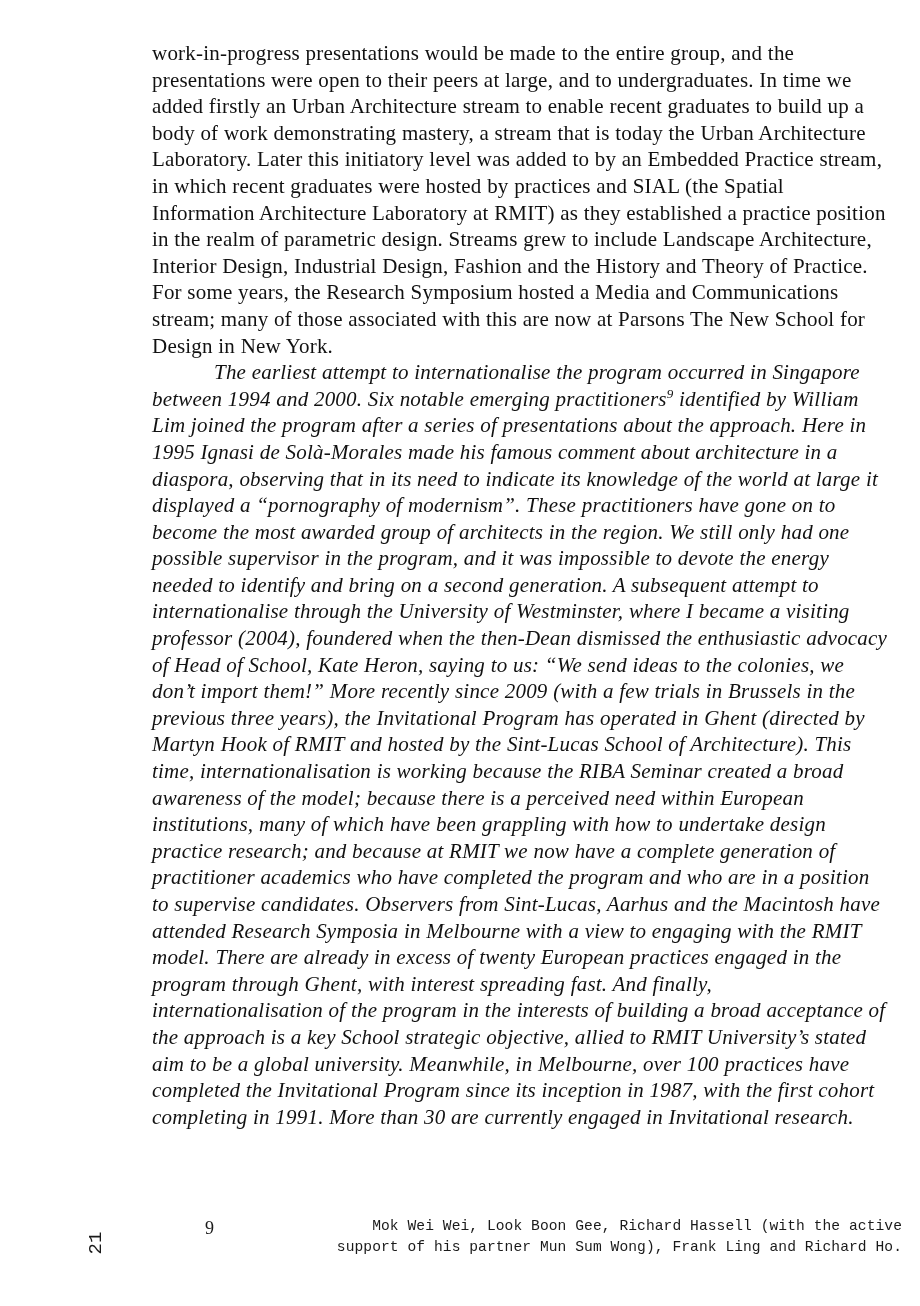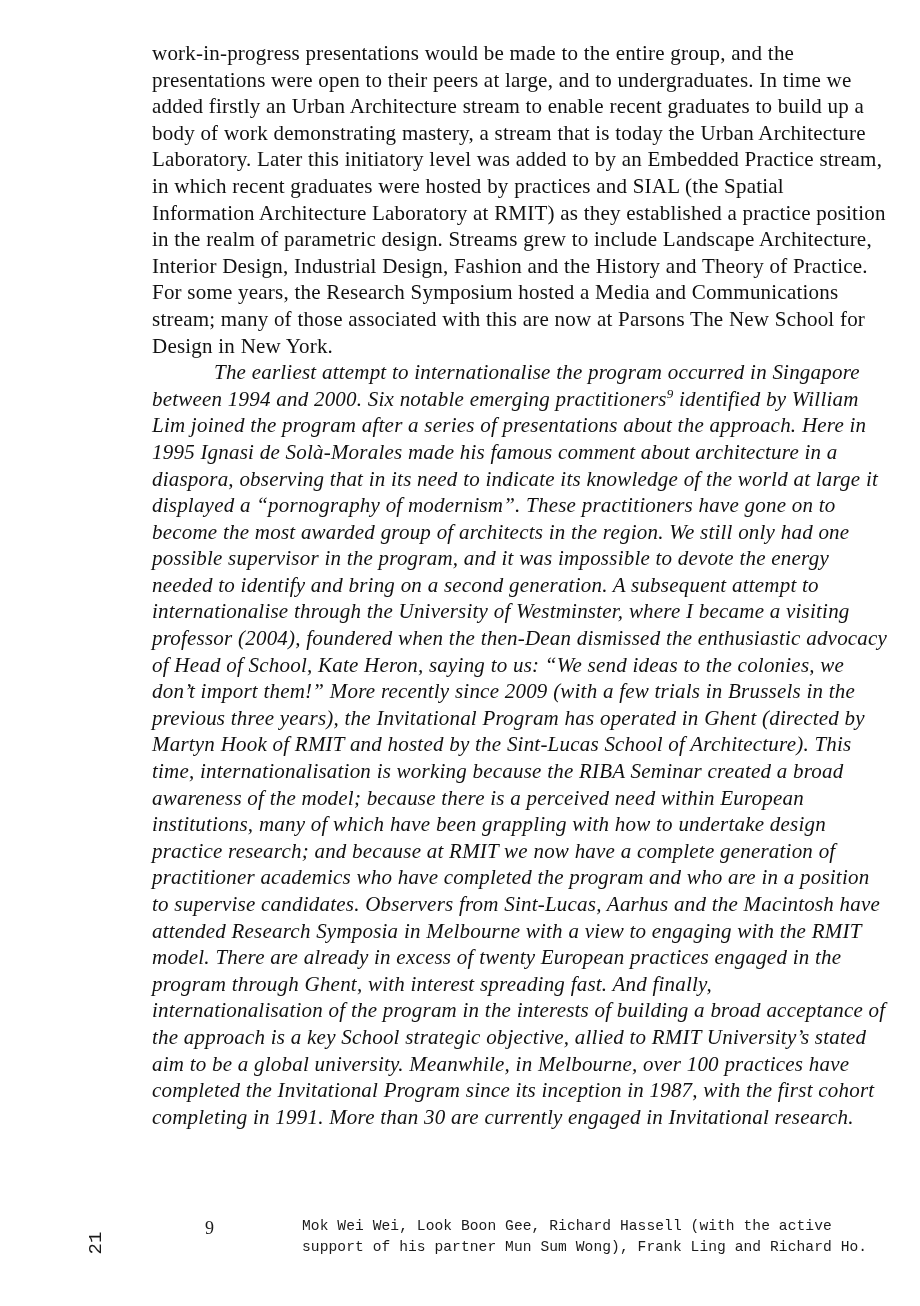--- a/index.html
+++ b/index.html
@@ -90,20 +90,21 @@
     position: absolute;
     left: 97px;
     top: 0;
     width: 600px;
     font-family: "Liberation Mono", "DejaVu Sans Mono", monospace;
     font-size: 14.6px;
     line-height: 20.5px;
     color: #1a1a1a;
     letter-spacing: 0.005em;
     white-space: pre-line;
+    text-align: right;
   }
 </style>
 </head>
 <body>
 
 <div class="page">
 
   <div class="textblock">
 
     <p class="para">work-in-progress presentations would be made to the entire group, and the presentations were open to their peers at large, and to undergraduates. In time we added firstly an Urban Architecture stream to enable recent graduates to build up a body of work demonstrating mastery, a stream that is today the Urban Architecture Laboratory. Later this initiatory level was added to by an Embedded Practice stream, in which recent graduates were hosted by practices and SIAL (the Spatial Information Architecture Laboratory at RMIT) as they established a practice position in the realm of parametric design. Streams grew to include Landscape Architecture, Interior Design, Industrial Design, Fashion and the History and Theory of Practice. For some years, the Research Symposium hosted a Media and Communications stream; many of those associated with this are now at Parsons The New School for Design in New York.</p>

